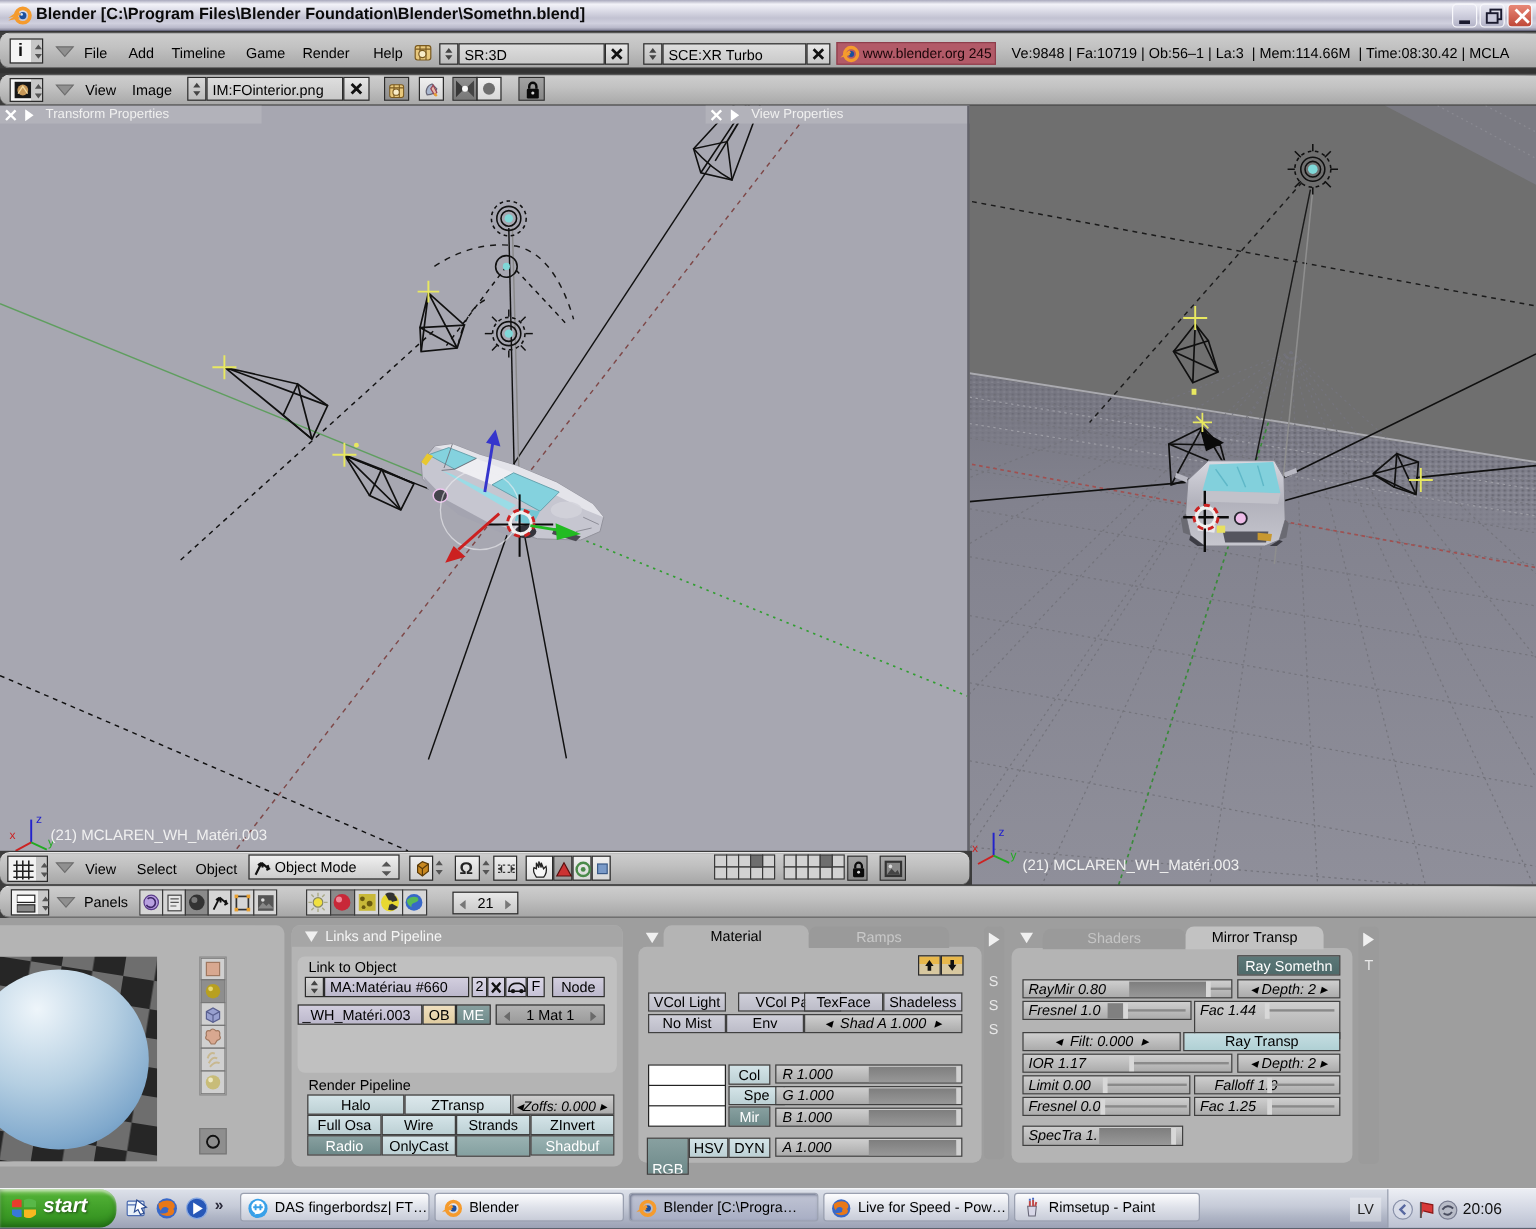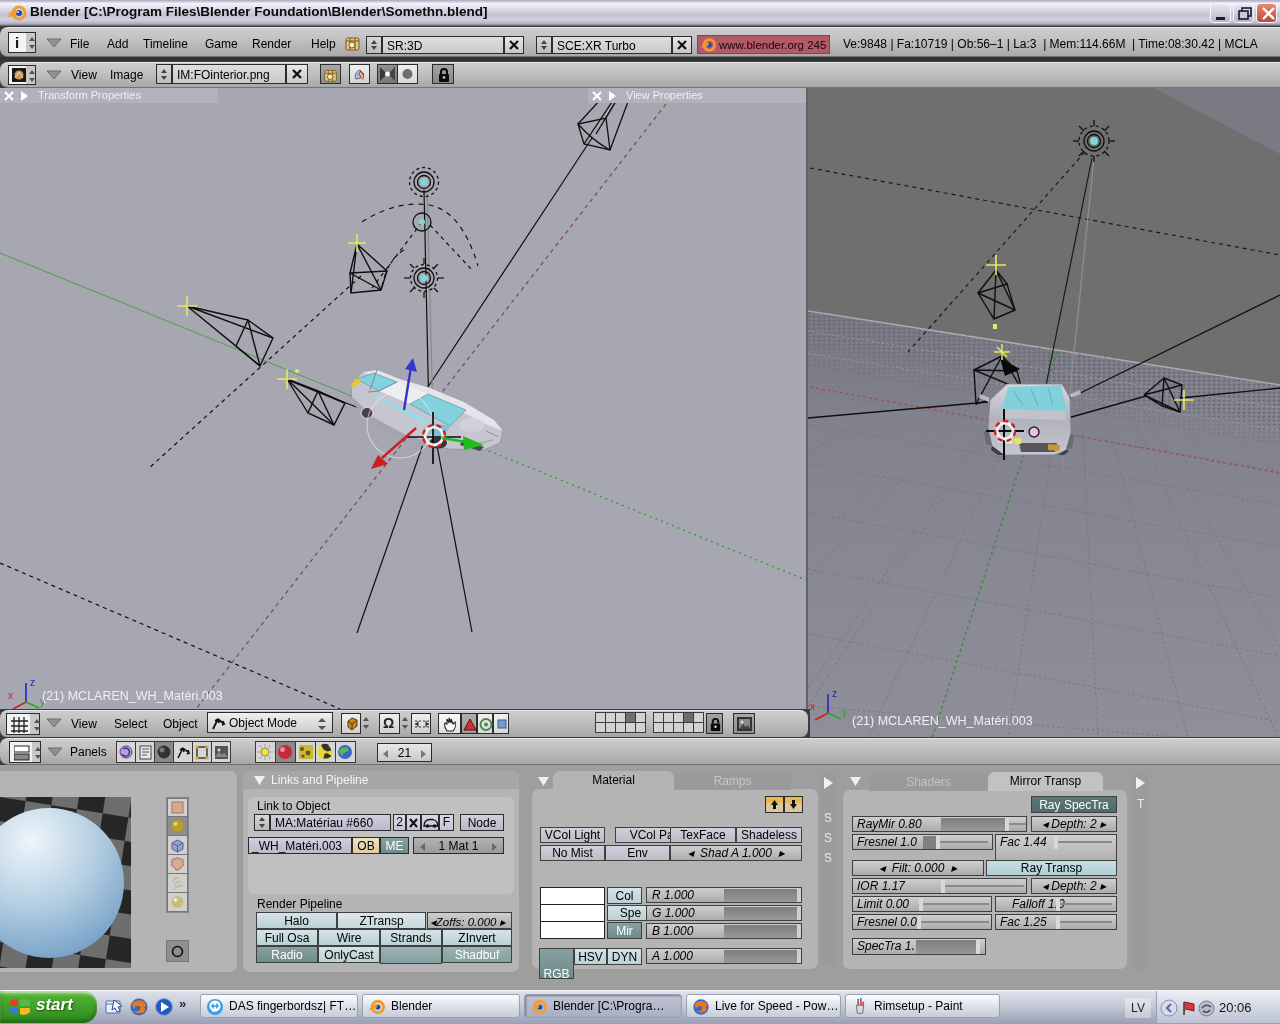--- a/index.html
+++ b/index.html
@@ -815,21 +815,21 @@
     <path d="M1 0 L10 6 L1 12 Z" fill="#f0f0f0"></path>
   </svg>
 <div class="abs" style="left:824px;top:808px;font-size:12px;color:#e8e8e8;line-height:20px">S<br>S<br>S</div>
 
 <div class="abs panel" style="left:843px;top:790px;width:284px;height:179px"></div>
 <div class="abs" style="left:869px;top:774px;width:119px;height:17px;background:#9a9a9a;border-radius:7px 7px 0 0;font-size:12px;color:#c4c4c4;text-align:center;padding-top:1px">Shaders</div>
 <div class="abs" style="left:988px;top:772px;width:115px;height:19px;background:#c2c2c2;border-radius:7px 7px 0 0;font-size:12px;color:#000;text-align:center;padding-top:2px">Mirror Transp</div>
 <svg class="abs" style="left:850px;top:777px" width="11" height="9">
     <path d="M0 0 L11 0 L5.5 9 Z" fill="#f0f0f0"></path>
   </svg>
-<div class="abs bbtn" style="left:1031px;top:796px;width:86px;height:17px;background:linear-gradient(180deg,#5c7878,#4e6a6a);color:#fff;padding-top:1px">Ray SpecTra</div>
+<div class="abs bbtn" style="left:1031px;top:796px;width:86px;height:17px;background:linear-gradient(180deg,#5c7878,#4e6a6a);color:#fff;padding-top:1px">Ray Somethn</div>
 <div class="abs slider" style="left:852px;top:816px;width:175px;height:16px"><span style="margin-left:4px">RayMir 0.80</span><div style="position:absolute;left:88px;top:1px;width:64px;height:13px;background:linear-gradient(180deg,#7e7e7e,#989898)"></div><div style="position:absolute;left:152px;top:1px;width:4px;height:13px;background:#d8d8d8"></div><div style="position:absolute;left:156px;top:6px;width:17px;height:2px;background:#8a8a8a"></div></div>
 <div class="abs slider" style="left:1031px;top:816px;width:86px;height:16px;text-align:center">◂ Depth: 2 ▸</div>
 <div class="abs slider" style="left:852px;top:834px;width:141px;height:16px"><span style="margin-left:4px">Fresnel 1.0</span><div style="position:absolute;left:70px;top:1px;width:13px;height:13px;background:#808080"></div><div style="position:absolute;left:83px;top:1px;width:4px;height:13px;background:#d8d8d8"></div><div style="position:absolute;left:87px;top:6px;width:48px;height:2px;background:#8a8a8a"></div></div>
 <div class="abs slider" style="left:995px;top:834px;width:122px;height:32px"><span style="margin-left:4px">Fac 1.44</span><div style="position:absolute;left:58px;top:1px;width:4px;height:13px;background:#d8d8d8"></div><div style="position:absolute;left:62px;top:6px;width:54px;height:2px;background:#8a8a8a"></div></div>
 <div class="abs slider" style="left:852px;top:860px;width:132px;height:16px;text-align:center">◂ &nbsp;Filt: 0.000 &nbsp;▸</div>
 <div class="abs bbtn" style="left:986px;top:860px;width:131px;height:16px;background:linear-gradient(180deg,#c6dee2,#b0d0d4)">Ray Transp</div>
 <div class="abs slider" style="left:852px;top:878px;width:175px;height:16px"><span style="margin-left:4px">IOR 1.17</span><div style="position:absolute;left:88px;top:1px;width:4px;height:13px;background:#d8d8d8"></div><div style="position:absolute;left:92px;top:6px;width:79px;height:2px;background:#8a8a8a"></div></div>
 <div class="abs slider" style="left:1031px;top:878px;width:86px;height:16px;text-align:center">◂ Depth: 2 ▸</div>
 <div class="abs slider" style="left:852px;top:896px;width:140px;height:16px"><span style="margin-left:4px">Limit 0.00</span><div style="position:absolute;left:66px;top:1px;width:4px;height:13px;background:#d8d8d8"></div><div style="position:absolute;left:70px;top:6px;width:66px;height:2px;background:#8a8a8a"></div></div>
 <div class="abs slider" style="left:995px;top:896px;width:122px;height:16px"><span style="margin-left:16px">Falloff 1.0</span><div style="position:absolute;left:60px;top:1px;width:4px;height:13px;background:#d8d8d8"></div><div style="position:absolute;left:64px;top:6px;width:52px;height:2px;background:#8a8a8a"></div></div>

